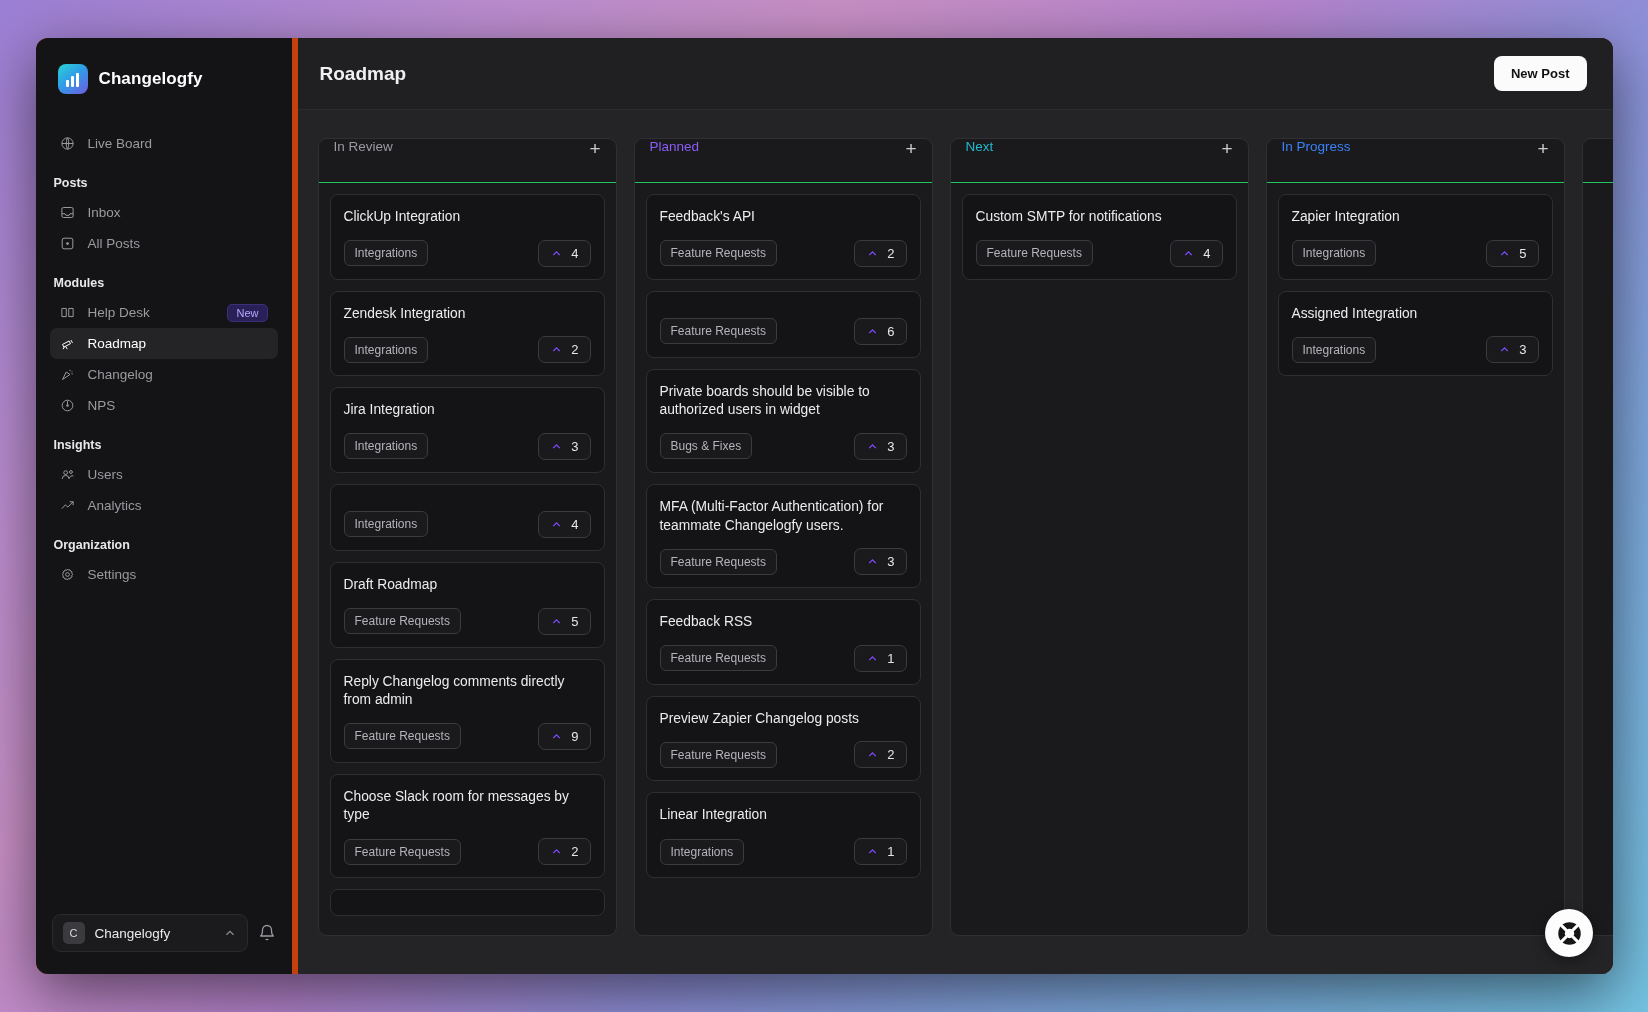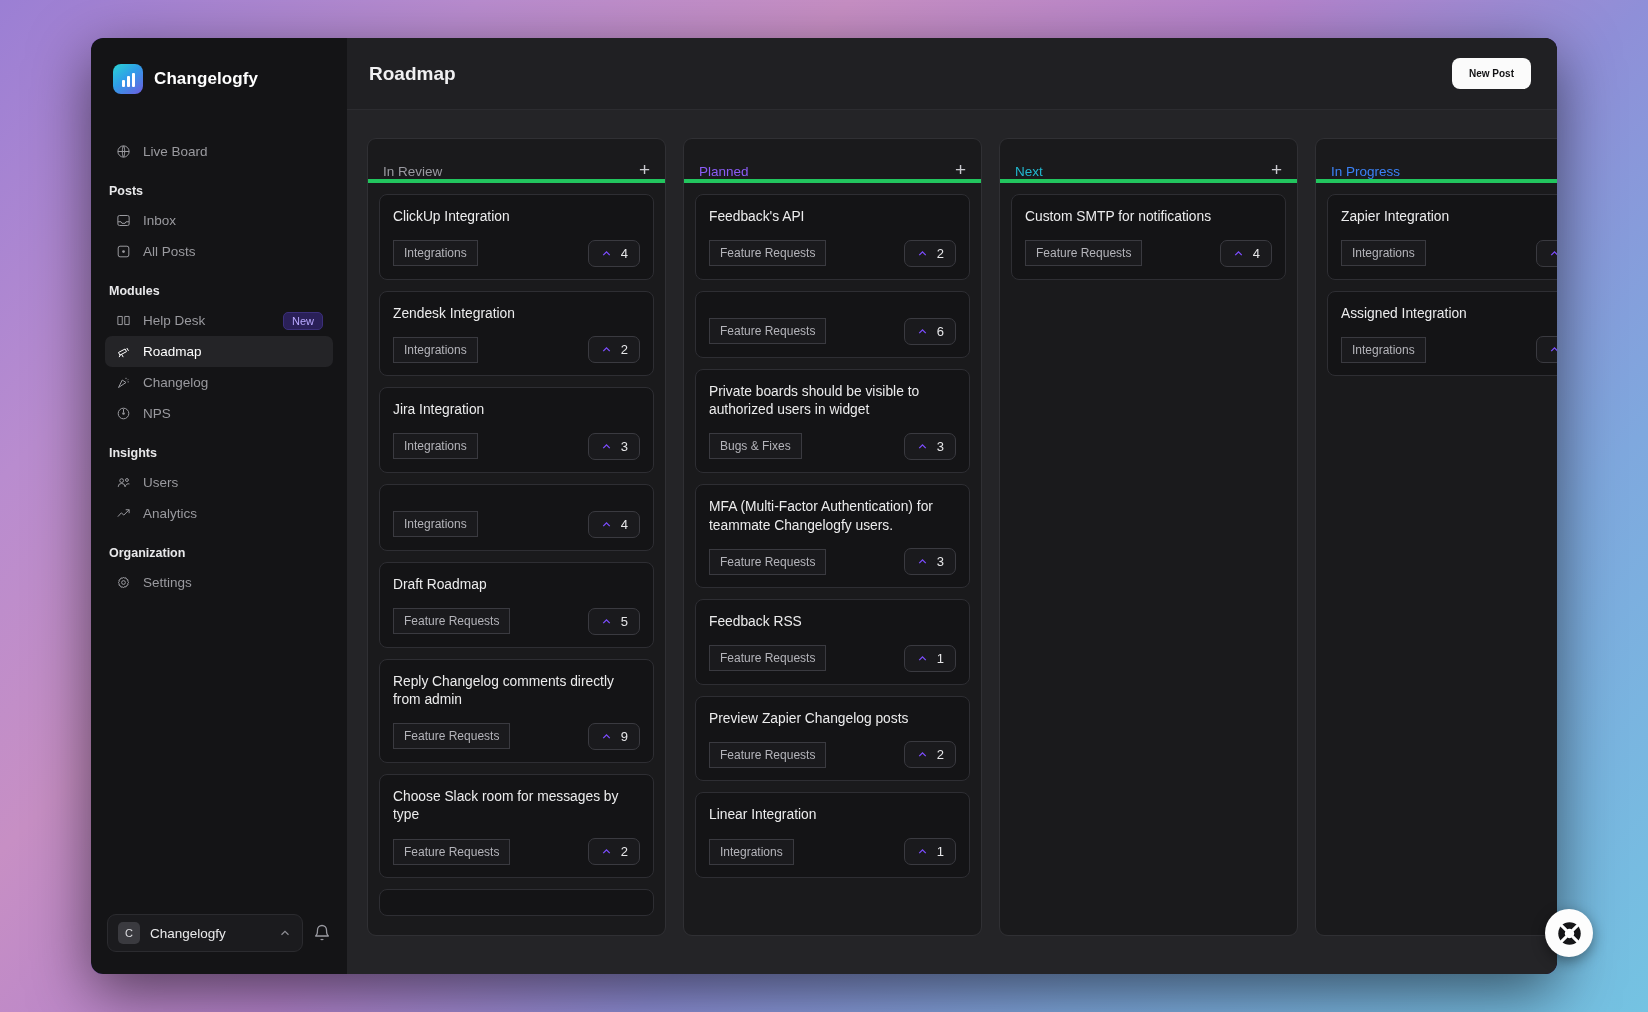--- a/index.html
+++ b/index.html
@@ -9,26 +9,27 @@
     overflow: hidden;
   }
   body {
     background: linear-gradient(135deg, #9b7fd4 0%, #b98ccf 18%, #c78fc4 32%,
                 #b583cc 48%, #8f8fd8 62%, #7fa8de 78%, #74c3e2 100%);
     display: flex; align-items: center; justify-content: center;
   }
 
   
   .app {
-    width: 1466px; height: 936px;
-    background: #8b5cf6;
+    width: 1577px; height: 936px;
+    background: #c2410c;
     border-radius: 12px;
     display: flex;
     overflow: hidden;
     box-shadow: 0 18px 60px rgba(0,0,0,.55);
+    gap: 6px;
   }
 
   
   .sidebar {
     width: 256px; flex: 0 0 256px;
     background: #141416;
     display: flex; flex-direction: column;
     padding: 0;
   }
   .brand {
@@ -90,21 +91,21 @@
   .topbar {
     height: 72px; flex: 0 0 72px;
     background: #202023;
     border-bottom: 1px solid #2c2c30;
     display: flex; align-items: center; justify-content: space-between;
     padding: 0 26px 0 22px;
   }
   .page-title { color: #f0f0f2; font-size: 19px; font-weight: bold; }
   .new-post-btn {
     background: #fbfbfb; color: #121214;
-    font-size: 10px; font-weight: bold;
+    font-size: 13px; font-weight: bold;
     border: none; border-radius: 8px;
     padding: 10px 17px; cursor: pointer;
   }
 
   
   .board {
     flex: 1 1 auto; display: flex; gap: 17px;
     padding: 28px 0 0 20px; overflow: hidden;
     background: #242427;
   }
@@ -113,40 +114,40 @@
     background: #1a1a1c;
     border: 1px solid #303034;
     border-radius: 9px;
     display: flex; flex-direction: column;
     max-height: 798px;
     overflow: hidden;
   }
   .column.col-partial { width: 40px; flex: 0 0 40px; }
   .col-head {
     height: 44px; flex: 0 0 44px;
-    display: flex; align-items: flex-end; justify-content: space-between;
+    display: flex; align-items: flex-start; justify-content: space-between;
     padding: 0 15px;
-    border-bottom: 4px solid #22c55e;
+    border-bottom: 1px solid #22c55e;
   }
   .col-title { font-size: 13.5px; font-weight: 500; }
   .col-add { color: #c9c9ce; font-size: 19px; line-height: 1; cursor: pointer; background: none; border: none; }
   .col-body { padding: 11px; display: flex; flex-direction: column; gap: 11px; overflow: hidden; }
 
   .card {
     background: #141416;
     border: 1px solid #2e2e33;
     border-radius: 8px;
     padding: 13px 13px 12px 13px;
     cursor: pointer;
   }
   .card-title { color: #ececed; font-size: 13.8px; line-height: 1.35; font-weight: 500; }
   .card-foot { display: flex; align-items: center; justify-content: space-between; margin-top: 13px; }
   .tag {
     font-size: 12px; color: #b4b4ba;
-    border: 1px solid #3a3a40; border-radius: 0;
+    border: 1px solid #3a3a40; border-radius: 6px;
     padding: 5px 10px; background: #1a1a1d;
   }
   .vote {
     display: flex; align-items: center; gap: 8px;
     border: 1px solid #3a3a40; border-radius: 7px;
     padding: 5px 11px; background: #1a1a1d;
     color: #e6e6e8; font-size: 13px;
     cursor: pointer;
   }
   .vote svg { width: 13px; height: 13px; stroke: #7c4dff; fill: none; stroke-width: 2.4; }
@@ -172,21 +173,21 @@
       <div class="brand-logo">
         <i></i>
           <i></i>
           <i></i>
       </div>
       <div class="brand-name">Changelogfy</div>
     </div>
 
     <nav class="nav">
 
-      <div class="nav-item" style="margin-top:12px">
+      <div class="nav-item" style="margin-top:4px">
         <span class="ic">
           <svg viewBox="0 0 24 24">
               <circle cx="12" cy="12" r="9"></circle>
               <path d="M3 12h18M12 3c2.5 2.8 2.5 15.2 0 18M12 3C9.5 5.8 9.5 18.2 12 21"></path>
             </svg>
         </span>
         <span>Live Board</span>
       </div>
 
       <div class="nav-group-label">Posts</div>

